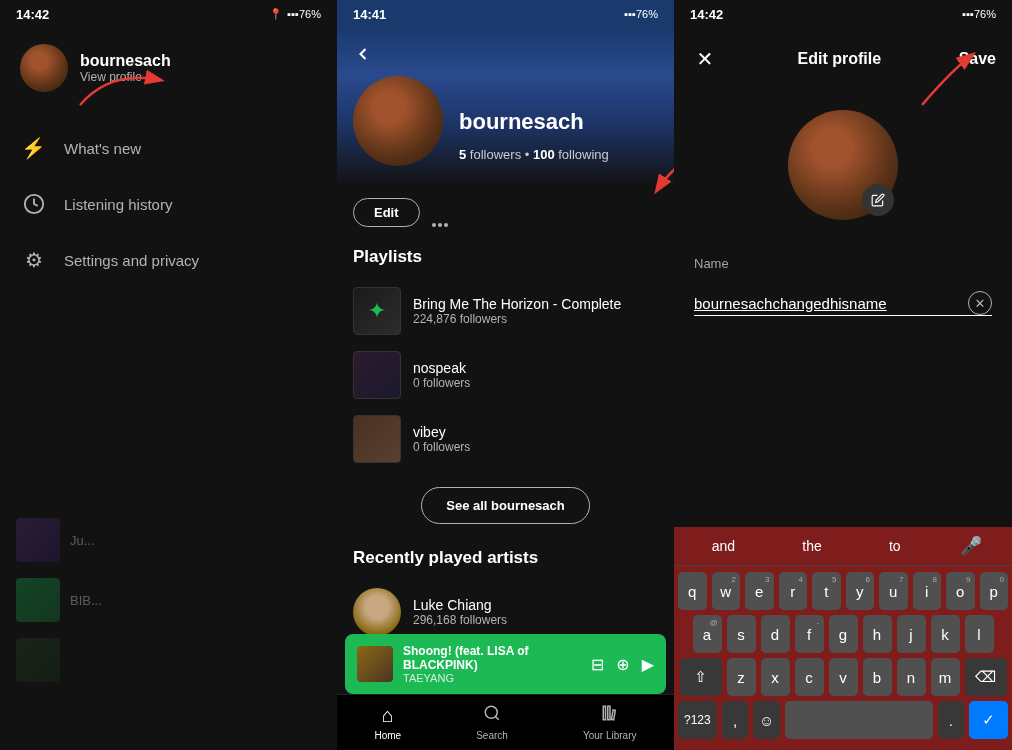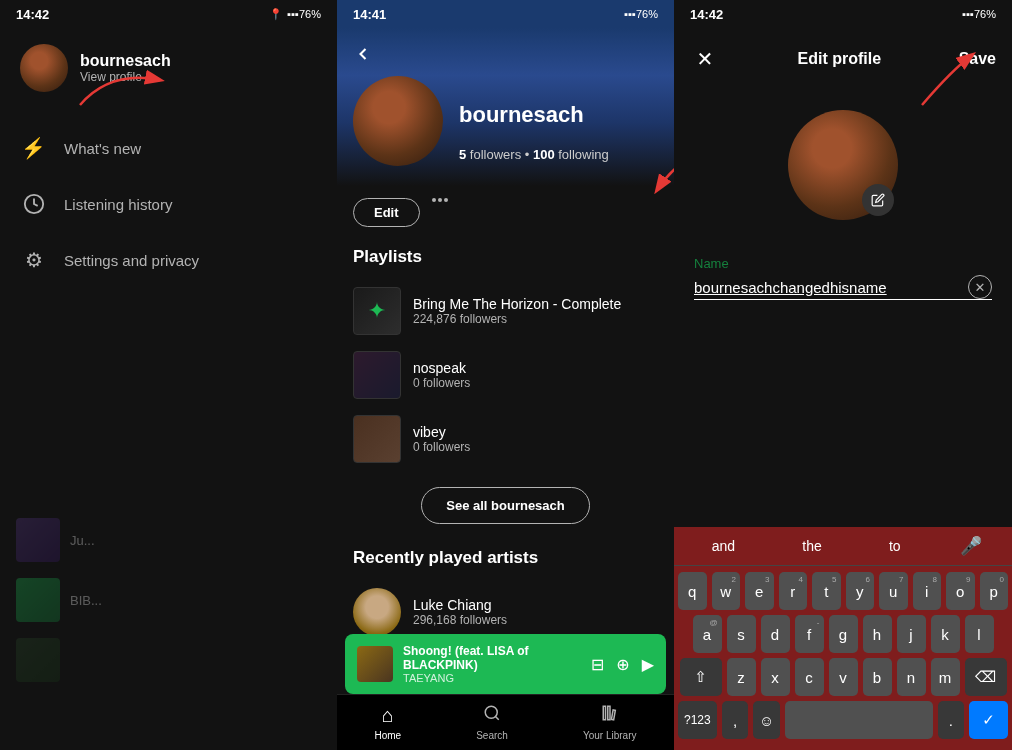--- a/index.html
+++ b/index.html
@@ -179,29 +179,29 @@
       padding-bottom: 4px;
     }
     .hero-username {
       color: #fff;
       font-size: 22px;
       font-weight: 700;
     }
     .hero-stats {
       color: #ccc;
       font-size: 13px;
-      margin-top: 19px;
+      margin-top: 12px;
     }
     .hero-stats span {
       font-weight: 600;
       color: #fff;
     }
     .profile-actions {
       display: flex;
-      align-items: flex-start;
+      align-items: flex-end;
       gap: 12px;
       padding: 12px 16px;
     }
     .btn-edit {
       border: 1px solid #b3b3b3;
       border-radius: 20px;
       padding: 6px 20px;
       color: #fff;
       background: transparent;
       font-size: 13px;
@@ -436,23 +436,23 @@
       align-items: center;
       justify-content: center;
       color: #fff;
       font-size: 14px;
       cursor: pointer;
     }
     .name-field {
       padding: 16px 20px;
     }
     .name-label {
-      color: #15803d;
+      color: #a3a3a3;
       font-size: 13px;
-      margin-bottom: 4px;
+      margin-bottom: 20px;
     }
     .name-input-row {
       display: flex;
       align-items: center;
       border-bottom: 1px solid #fff;
       padding-bottom: 0;
     }
     .name-input {
       flex: 1;
       background: transparent;

